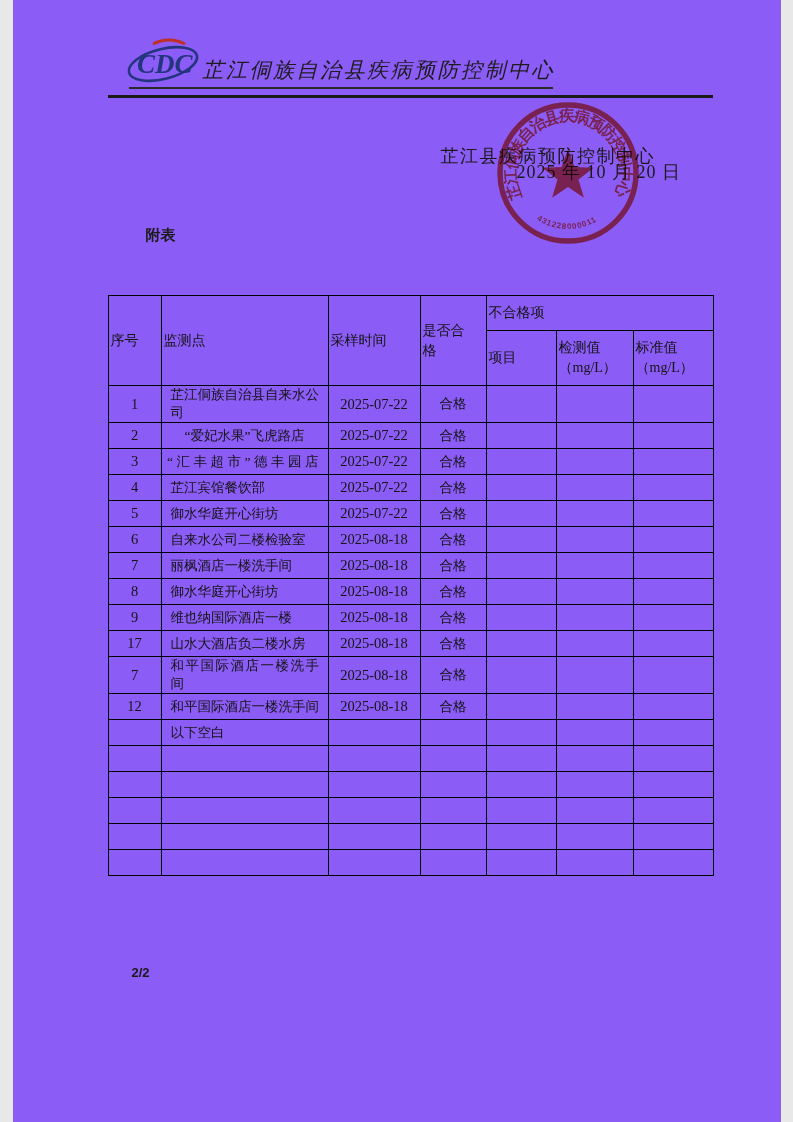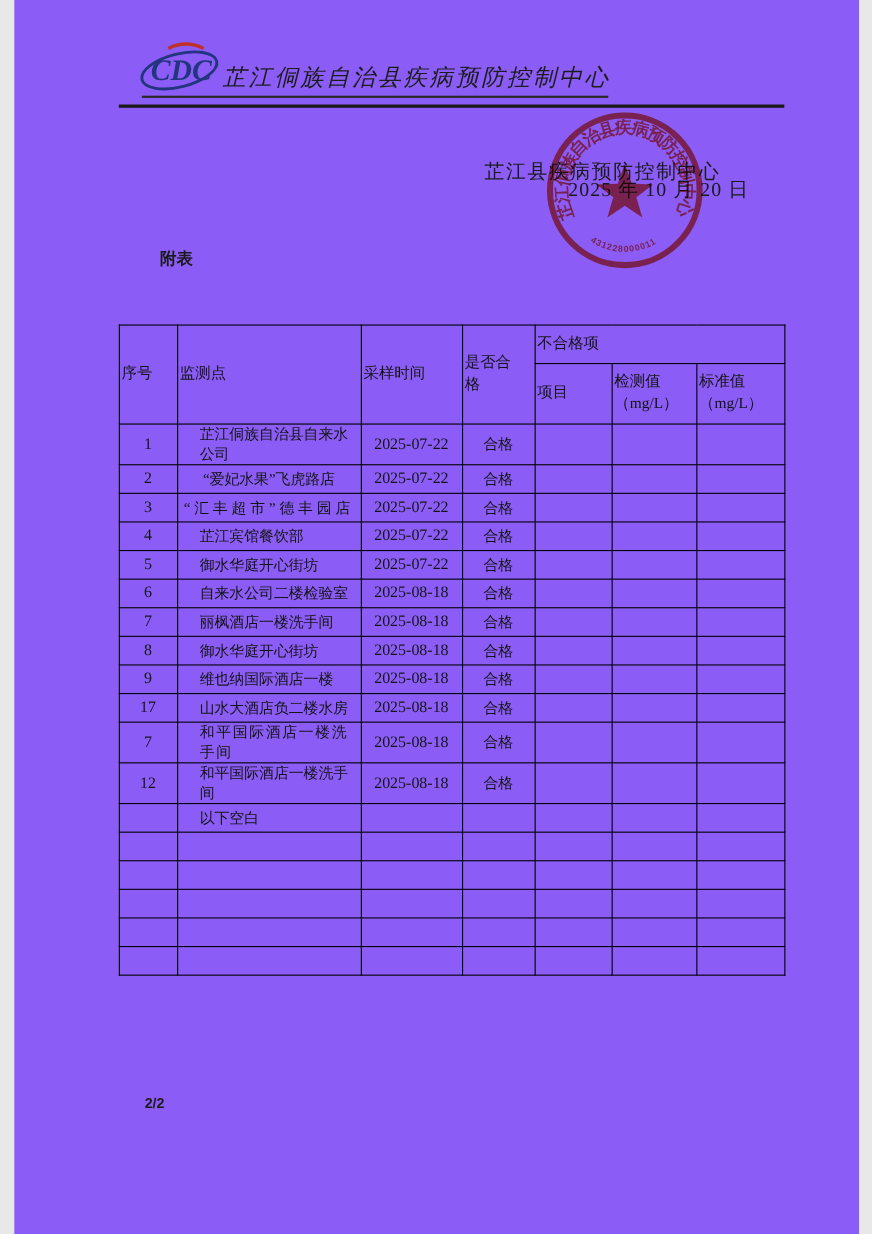--- a/index.html
+++ b/index.html
@@ -43,26 +43,26 @@
   .monitor th,.monitor td{
     border:1px solid #000;border-top-width:1.6px;border-bottom-width:1.6px;
     padding:0 2px;font-weight:normal;vertical-align:middle;
     font-size:13.5px;color:#141414;overflow:hidden;
   }
   .monitor thead tr.h1{height:35px;}
   .monitor thead tr.h2{height:55px;}
   .monitor th{text-align:left;font-size:14px;white-space:pre-line;line-height:1.4;}
   .monitor tbody tr{height:26px;}
   .monitor td.ct{text-align:center;}
-  .monitor td.pl{text-align:left;padding-left:20px;}
+  .monitor td.pl{text-align:left;padding-left:9px;}
   .monitor td.time,.monitor td.num{font-size:14.5px;font-family:"Liberation Serif",serif;}
   .monitor td.ls{letter-spacing:3.5px;}
   .monitor td.ls2{letter-spacing:1.5px;}
   
-  .page-num{position:absolute;left:119px;top:995px;font-size:13px;font-weight:bold;font-family:"Liberation Sans",sans-serif;}
+  .page-num{position:absolute;left:119px;top:965px;font-size:13px;font-weight:bold;font-family:"Liberation Sans",sans-serif;}
 </style>
 </head>
 <body>
 
 <div class="page">
 
   <svg class="logo" viewBox="0 0 80 58">
     <ellipse cx="40" cy="30" rx="35" ry="15" transform="rotate(-14 40 30)" fill="none" stroke="#23357f" stroke-width="2.6"></ellipse>
     <path d="M 30,10 Q 46,2 62,10" fill="none" stroke="#c03028" stroke-width="3"></path>
     <text x="14" y="39" font-size="27" font-style="italic" font-weight="bold" font-family="Liberation Serif, serif" fill="#23357f">CDC</text>

